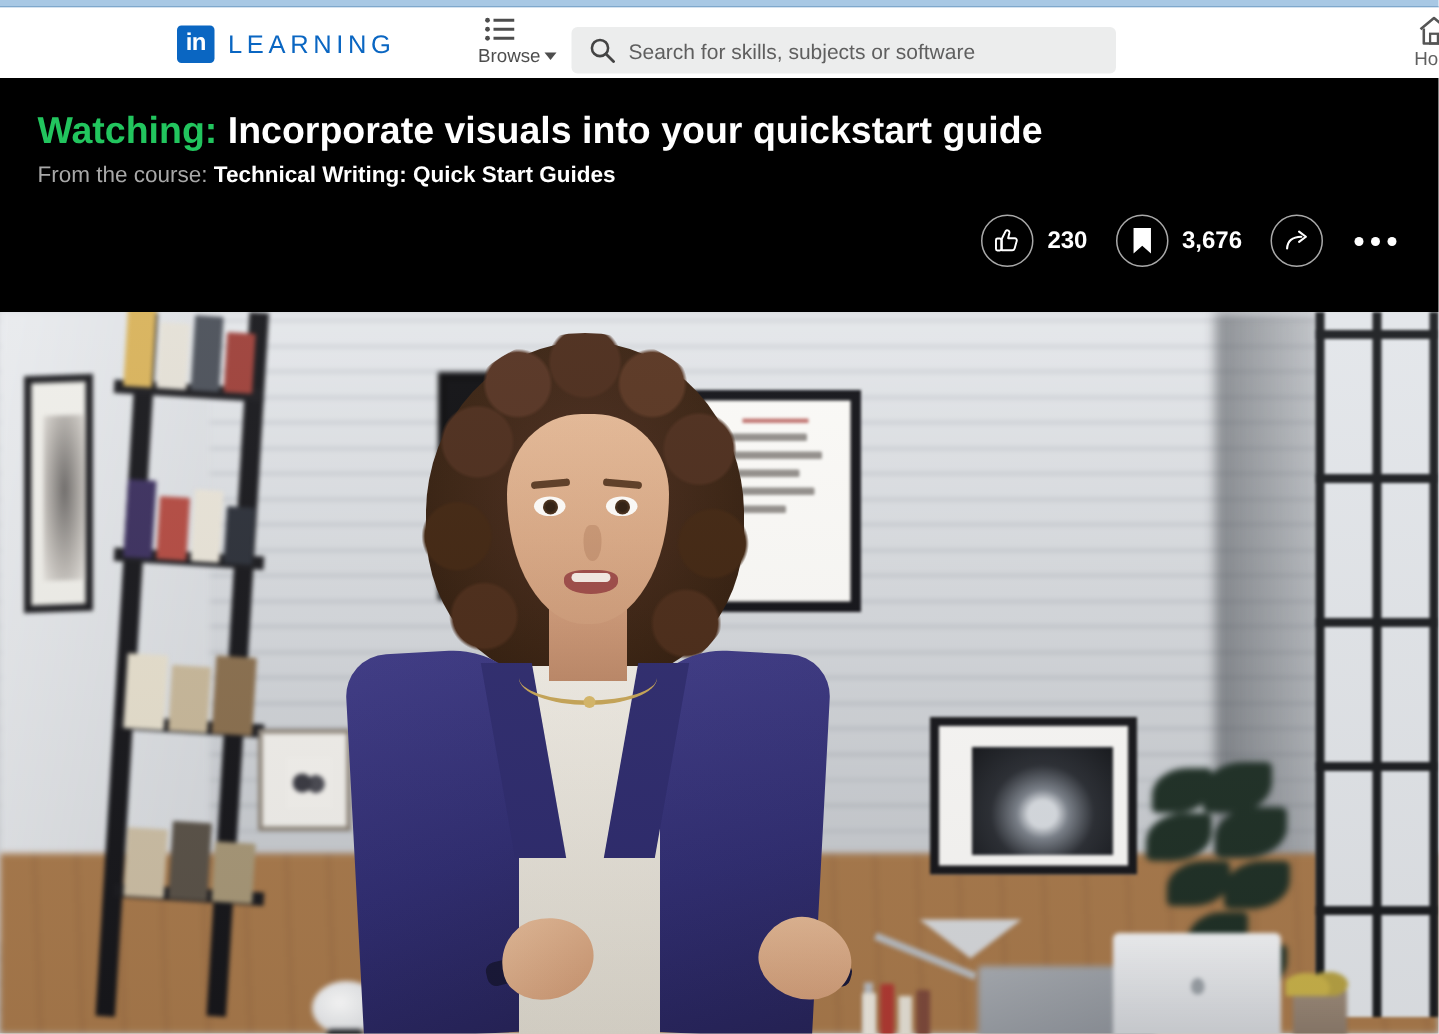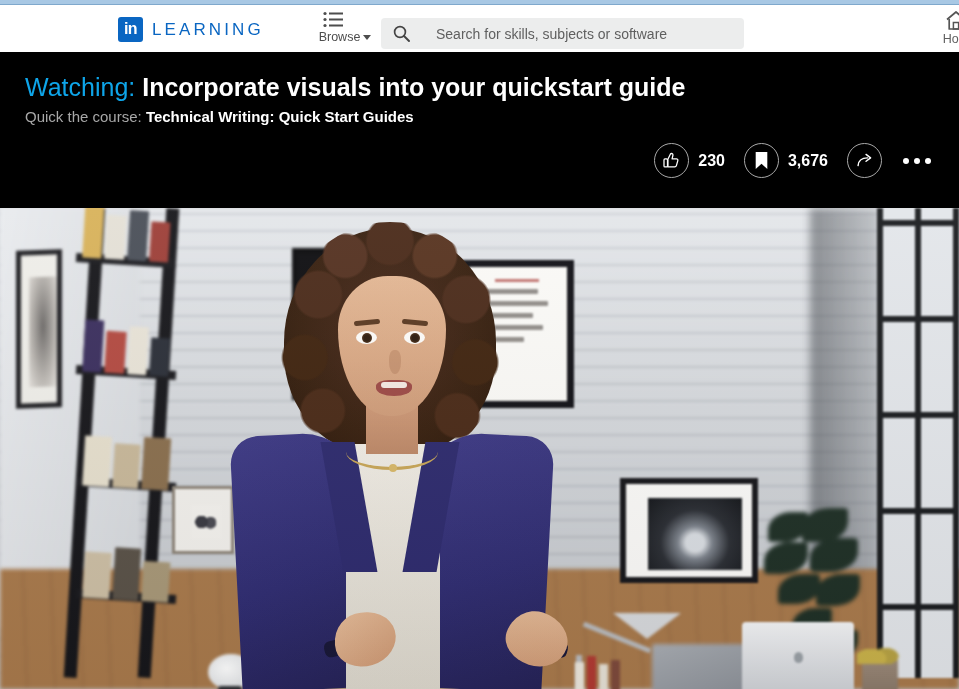--- a/index.html
+++ b/index.html
@@ -66,21 +66,21 @@
     border-top: 5px solid #4d4d4d;
     display: inline-block;
   }
 
   .search-box {
     position: absolute; left: 381px; top: 13px;
     width: 363px; height: 31px;
     background: #eceded;
     border-radius: 4px;
     display: flex; align-items: center;
-    padding-left: 12px; gap: 26px;
+    padding-left: 12px; gap: 9px;
     cursor: text;
   }
   .search-placeholder {
     font-size: 14px; color: #5f5f5f;
     white-space: nowrap;
   }
 
   .home-btn {
     position: absolute; left: 930px; top: 5px;
     width: 52px;
@@ -96,21 +96,21 @@
   .video-header {
     position: absolute; top: 52px; left: 0;
     width: 959px; height: 156px;
     background: #000000;
   }
   .watch-title {
     position: absolute; left: 25px; top: 20px;
     font-size: 25px; line-height: 1.2;
     white-space: nowrap;
   }
-  .watch-prefix { color: #0ea5e9; font-weight: 400; }
+  .watch-prefix { color: #22c55e; font-weight: 700; }
   .watch-name { color: #ffffff; font-weight: 700; }
 
   .course-line {
     position: absolute; left: 25px; top: 56px;
     font-size: 15px; white-space: nowrap;
   }
   .course-prefix { color: #a8a8a8; font-weight: 400; }
   .course-name { color: #ffffff; font-weight: 700; }
 
   
@@ -546,21 +546,21 @@
 </div>
 
 <div class="video-header">
 
   <div class="watch-title">
     <span class="watch-prefix">Watching:</span>
     <span class="watch-name">Incorporate visuals into your quickstart guide</span>
   </div>
 
   <div class="course-line">
-    <span class="course-prefix">Quick the course:</span>
+    <span class="course-prefix">From the course:</span>
     <span class="course-name">Technical Writing: Quick Start Guides</span>
   </div>
 
   <div class="actions">
 
     <div class="circle-btn">
       <svg width="19" height="19" viewBox="0 0 20 20">
         <path d="M6.2 8.6 L8.9 3.2 a1.5 1.5 0 0 1 2.6 1.3 L10.6 8.2 H15.2 a1.5 1.5 0 0 1 1.45 1.9 l-1.5 5.3 a1.8 1.8 0 0 1 -1.75 1.3 H6.2 Z" fill="none" stroke="#fff" stroke-width="1.35" stroke-linejoin="round"></path>
         <rect x="2.1" y="8.4" width="3.7" height="8.4" rx="1" fill="none" stroke="#fff" stroke-width="1.35"></rect>
       </svg>

